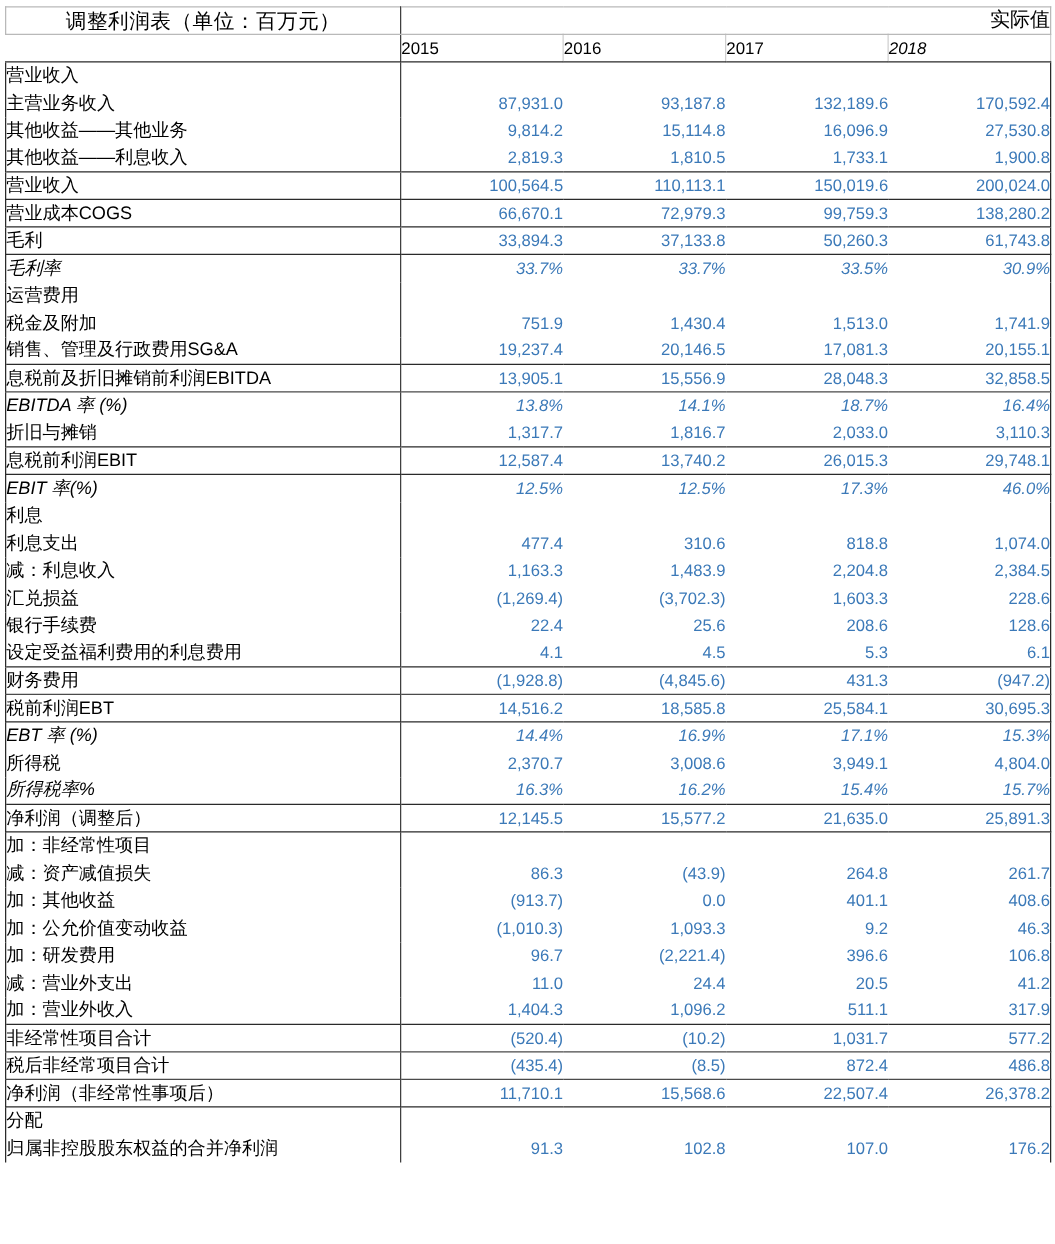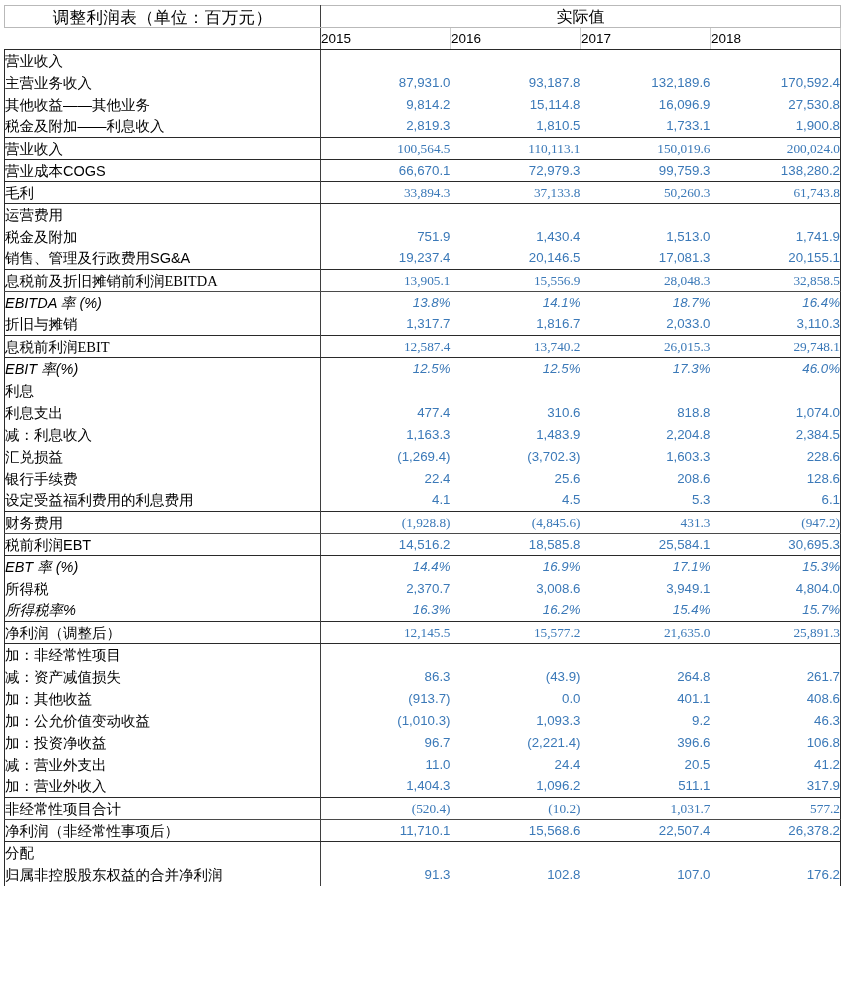--- a/index.html
+++ b/index.html
@@ -51,36 +51,36 @@
     font-size: 16.5px;
     font-weight: bold;
     letter-spacing: 0.4px;
     height: 40px;
     line-height: 40px;
     padding-left: 6px;
   }
   .hdr-group-cell {
     border: 1px solid #b9b9b9;
     border-left: none;
-    text-align: center;
+    text-align: right;
     font-size: 16px;
     font-weight: bold;
     height: 38px;
     line-height: 38px;
   }
   .hdr-year {
     text-align: left;
     font-size: 13.5px;
     font-weight: bold;
     height: 25px;
     line-height: 25px;
     border-right: 1px solid #cfcfcf;
     border-bottom: 1.6px solid #2a2a2a;
   }
-  .hdr-year.last { border-right: 1px solid #cfcfcf; }
+  .hdr-year.last { border-right: 1px solid #cfcfcf; font-style: italic; }
   .hdr-blank {
     border-bottom: 1.6px solid #2a2a2a;
     border-right: 1.5px solid #3f3f3f;
   }
 
   
   td.lbl {
     font-size: 14.5px;
     text-align: left;
     padding-left: 6px;
@@ -100,21 +100,21 @@
   .ind1 { padding-left: 38px; }
   .ind2 { padding-left: 52px; }
 
   
   .bold { font-weight: bold; }
   .ital { font-style: italic; }
   .blk { color: #000000; }
   .neg { color: #e8334a; }
 
   
-  tr.rule-top > td { border-top: 1.6px solid #2a2a2a; font-family: Liberation Serif, serif; }
+  tr.rule-top > td { border-top: 1.6px solid #2a2a2a; }
   tr.rule-bot > td { border-bottom: 1.6px solid #2a2a2a; }
   tr.rule-thin-bot > td { border-bottom: 1px solid #4a4a4a; }
 
   
   tr > td.lbl { border-right: 1.5px solid #3f3f3f; }
 </style>
 </head>
 <body>
 
 <div id="sheet">
@@ -159,21 +159,21 @@
 
       <tr>
         <td class="lbl ind1">其他收益——其他业务</td>
         <td class="num">9,814.2</td>
         <td class="num">15,114.8</td>
         <td class="num">16,096.9</td>
         <td class="num last">27,530.8</td>
       </tr>
 
       <tr>
-        <td class="lbl ind1">税金及附加——利息收入</td>
+        <td class="lbl ind1">其他收益——利息收入</td>
         <td class="num">2,819.3</td>
         <td class="num">1,810.5</td>
         <td class="num">1,733.1</td>
         <td class="num last">1,900.8</td>
       </tr>
 
       <tr class="rule-top rule-bot">
         <td class="lbl ind1 bold">营业收入</td>
         <td class="num blk bold">100,564.5</td>
         <td class="num blk bold">110,113.1</td>
@@ -191,20 +191,27 @@
       </tr>
 
       <tr class="rule-top rule-bot">
         <td class="lbl ind1 bold">毛利</td>
         <td class="num blk bold">33,894.3</td>
         <td class="num blk bold">37,133.8</td>
         <td class="num blk bold">50,260.3</td>
         <td class="num blk bold last">61,743.8</td>
       </tr>
 
+      <tr>
+        <td class="lbl ind2 ital">毛利率</td>
+        <td class="num blk ital">33.7%</td>
+        <td class="num blk ital">33.7%</td>
+        <td class="num blk ital">33.5%</td>
+        <td class="num blk ital last">30.9%</td>
+      </tr>
 
       <tr>
         <td class="lbl ind0">运营费用</td>
         <td class="num blk"></td>
         <td class="num blk"></td>
         <td class="num blk"></td>
         <td class="num blk last"></td>
       </tr>
 
       <tr>
@@ -386,21 +393,21 @@
 
       <tr>
         <td class="lbl ind1">加：公允价值变动收益</td>
         <td class="num neg">(1,010.3)</td>
         <td class="num">1,093.3</td>
         <td class="num">9.2</td>
         <td class="num last">46.3</td>
       </tr>
 
       <tr>
-        <td class="lbl ind1">加：投资净收益</td>
+        <td class="lbl ind1">加：研发费用</td>
         <td class="num">96.7</td>
         <td class="num neg">(2,221.4)</td>
         <td class="num">396.6</td>
         <td class="num last">106.8</td>
       </tr>
 
 
       <tr>
         <td class="lbl ind1">减：营业外支出</td>
         <td class="num">11.0</td>
@@ -418,20 +425,27 @@
       </tr>
 
       <tr class="rule-top rule-thin-bot">
         <td class="lbl ind1 bold">非经常性项目合计</td>
         <td class="num neg">(520.4)</td>
         <td class="num neg">(10.2)</td>
         <td class="num blk">1,031.7</td>
         <td class="num blk last">577.2</td>
       </tr>
 
+      <tr class="rule-thin-bot">
+        <td class="lbl ind1 bold">税后非经常项目合计</td>
+        <td class="num neg">(435.4)</td>
+        <td class="num neg">(8.5)</td>
+        <td class="num blk">872.4</td>
+        <td class="num blk last">486.8</td>
+      </tr>
 
       <tr class="rule-bot">
         <td class="lbl ind0 bold">净利润（非经常性事项后）</td>
         <td class="num blk bold">11,710.1</td>
         <td class="num blk bold">15,568.6</td>
         <td class="num blk bold">22,507.4</td>
         <td class="num blk bold last">26,378.2</td>
       </tr>
 
       <tr>

